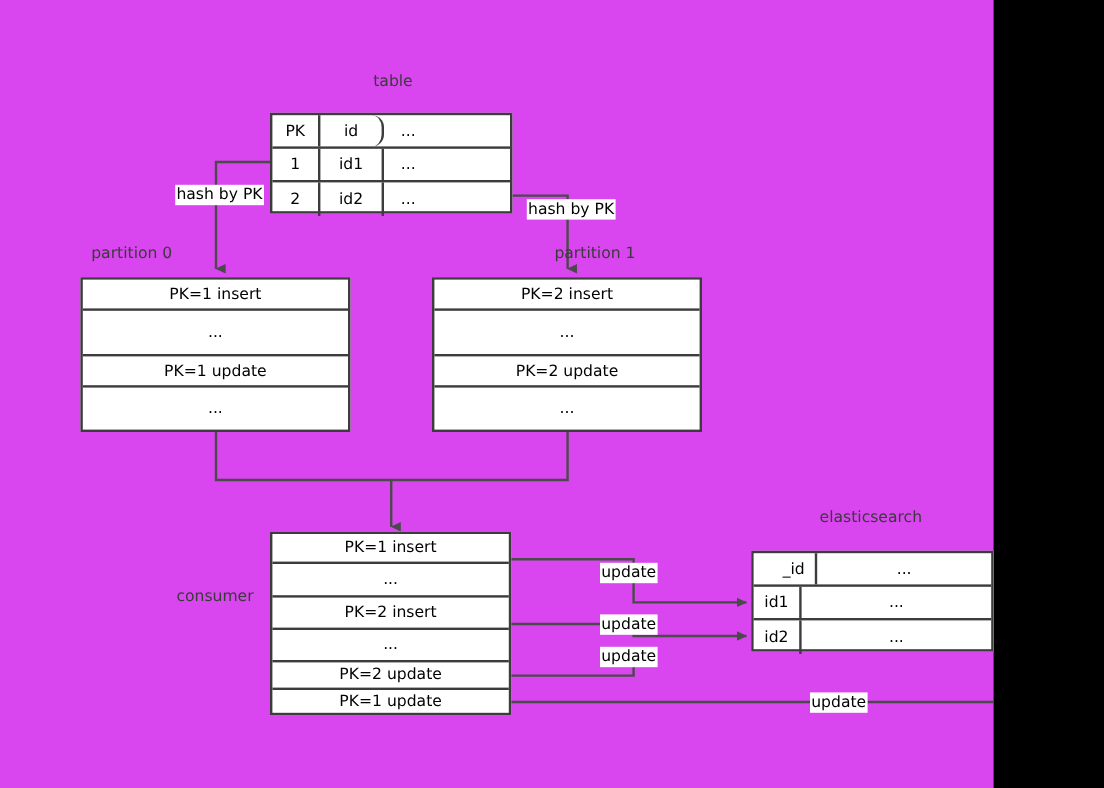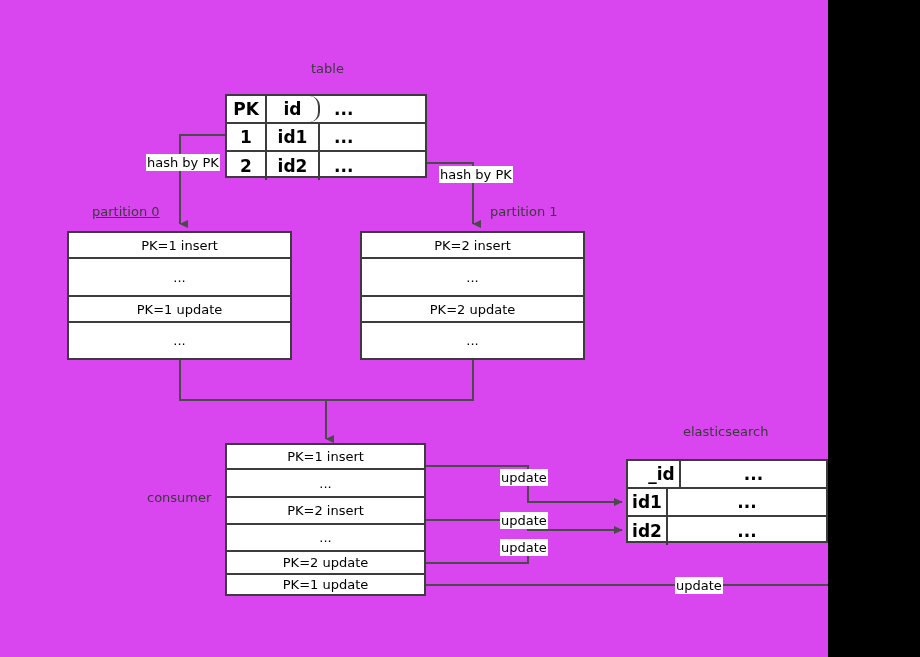--- a/index.html
+++ b/index.html
@@ -42,23 +42,22 @@
     white-space: nowrap;
   }
   .row:last-child { border-bottom: none; }
   .cell {
     box-sizing: border-box;
     height: 100%;
     display: flex;
     align-items: center;
     justify-content: center;
     border-right: 2px solid #3c3c3c;
-    font-size: 17px;
+    font-size: 13px;
     color: #000000;
-    font-weight: bold;
   }
   .cell:last-child { border-right: none; }
 
   
   .edge-label {
     position: absolute;
     background: #ffffff;
     color: #000000;
     font-size: 13px;
     line-height: 17px;
@@ -111,23 +110,23 @@
       <path d="M426,520 L528,520 L528,530 L622,530" marker-end="url(#arrowRight)"></path>
 
       <path d="M426,563 L528,563 L528,547"></path>
 
       <path d="M426,585 L860,585 L860,502 L832,502" marker-end="url(#arrowLeft)"></path>
     </g>
   </svg>
 
   <div class="caption" style="left:311px; top:61px;">table</div>
 
-  <div class="caption" style="left:92px; top:204px;text-decoration:underline;">partition 0</div>
+  <div class="caption" style="left:76px; top:204px;">partition 0</div>
 
-  <div class="caption" style="left:490px; top:204px;text-align:right;">partition 1</div>
+  <div class="caption" style="left:462px; top:204px;text-align:right;">partition 1</div>
 
   <div class="caption" style="left:147px; top:490px;">consumer</div>
 
   <div class="caption" style="left:683px; top:424px;">elasticsearch</div>
 
   <div class="box" style="left:225px; top:94px; width:202px; height:84px;">
     <div class="row" style="height:28px;">
       <div class="cell" style="width:40px;">PK</div>
       <div class="cell" style="width:53px;border-radius:10px;">id</div>
       <div class="cell" style="width:105px; justify-content:flex-start; padding-left:14px;">...</div>

